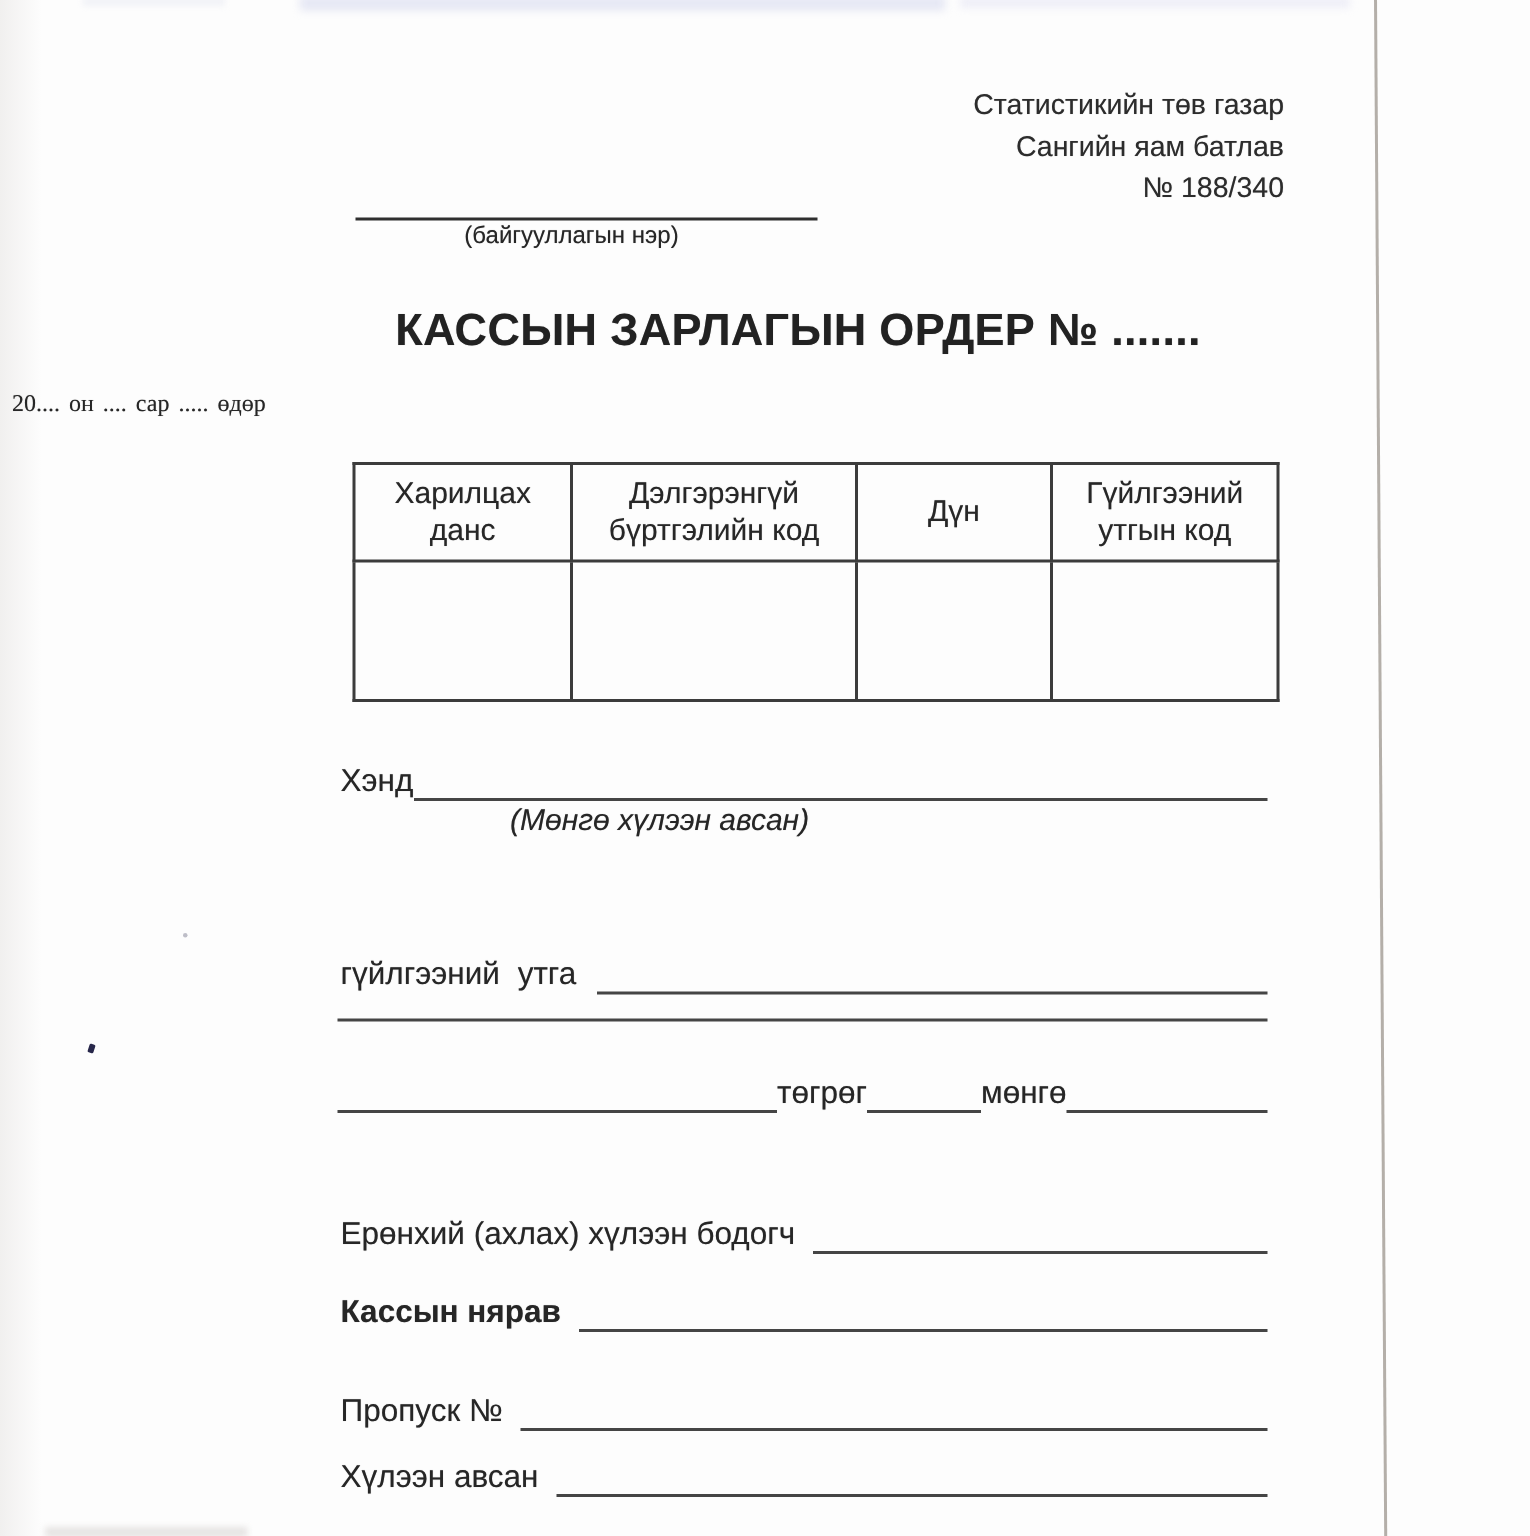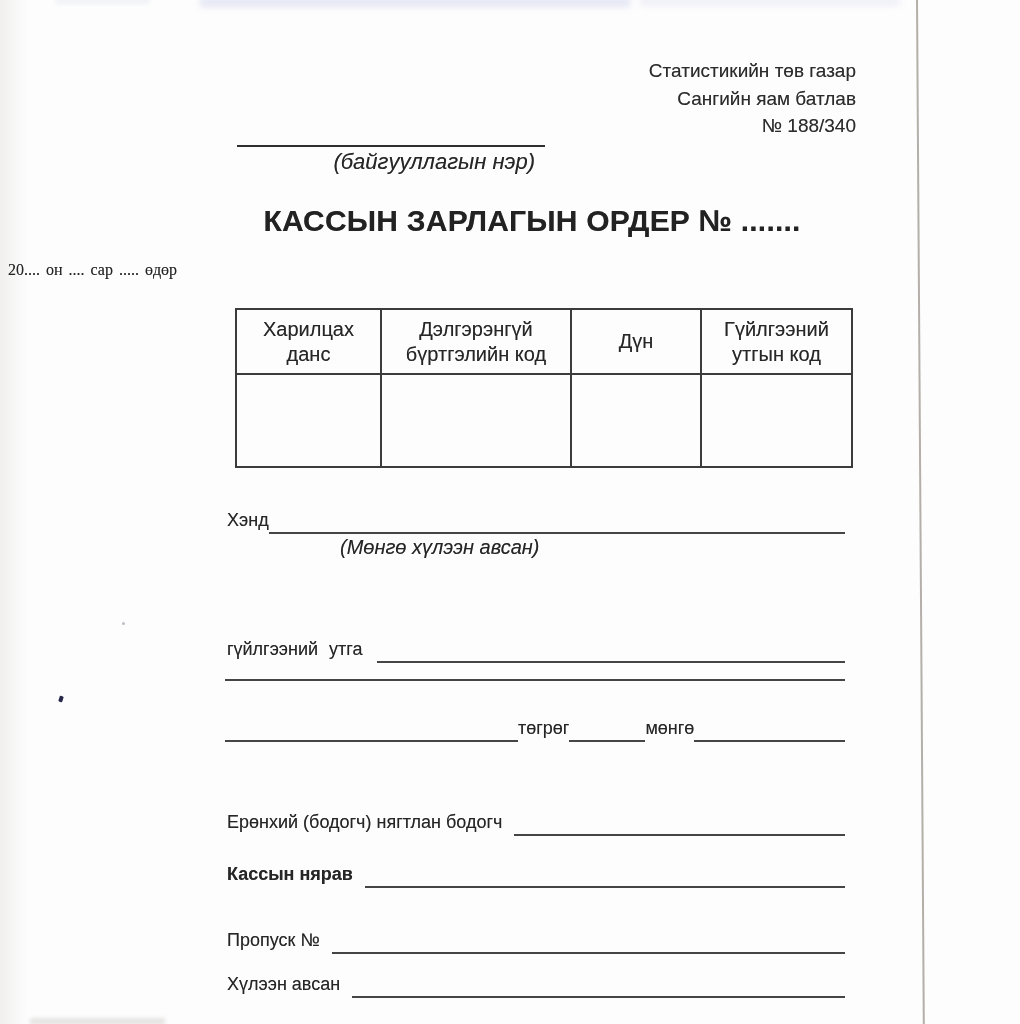--- a/index.html
+++ b/index.html
@@ -46,21 +46,21 @@
     text-align: right; font-size: 19px; line-height: 27.5px; color:#2c2c2c;
   }
 
   
   .org-underline {
     position: absolute; left: 237px; top: 124px; width: 308px; height: 21px;
     border-bottom: 2px solid #2f2f2f;
   }
   .org-caption {
     position: absolute; left: 227px; top: 149px; width: 308px;
-    text-align: right; font-style: italic; font-size: 22px;
+    text-align: center; font-size: 16px;
   }
 
   
   .form-title {
     position: absolute; left: 32px; top: 204px; width: 1000px;
     text-align: center; font-weight: bold; font-size: 30px;
     letter-spacing: 0.2px; color:#222;
   }
   .date-row {
     position: absolute; left: 8px; top: 261px; width: 1000px;
@@ -76,21 +76,21 @@
   .grid th {
     height: 63px; font-weight: 400; font-size: 20px; line-height: 25px;
     text-align: center; vertical-align: middle; padding: 0 8px; color:#272727;
   }
   .grid td { height: 89px; }
 
   
   .fieldrow {
     position: absolute; display: flex; align-items: flex-end; height: 30px;
   }
-  .lbl { font-size: 18px; line-height: 27px; white-space: nowrap; }
+  .lbl { font-size: 21px; line-height: 27px; white-space: nowrap; }
   .fill { flex: 1 1 auto; border-bottom: 2px solid #454545; height: 27px; }
   .seg  { border-bottom: 2px solid #454545; height: 27px; }
 
   .row-recipient { left: 227px; top: 504px; width: 618px; }
   .caption-recipient {
     position: absolute; left: 340px; top: 536px; width: 402px;
     text-align: left; font-style: italic; font-size: 20px;
   }
   .row-utga { left: 227px; top: 593px; width: 618px; margin-top: 40px; }
   .row-utga .lbl { word-spacing: 6px; margin-right: 14px; }
@@ -176,21 +176,21 @@
 
   <div class="fieldrow row-togrog">
     <span class="seg seg-1"></span>
     <span class="lbl">төгрөг</span>
     <span class="seg seg-2"></span>
     <span class="lbl">мөнгө</span>
     <span class="seg seg-3"></span>
   </div>
 
   <div class="fieldrow row-acct">
-    <span class="lbl gap">Ерөнхий (бодогч) нягтлан бодогч</span>
+    <span class="lbl gap">Ерөнхий (ахлах) хүлээн бодогч</span>
     <span class="fill"></span>
   </div>
   <div class="fieldrow row-cashier">
     <span class="lbl gap">Кассын нярав</span>
     <span class="fill"></span>
   </div>
   <div class="fieldrow row-pass">
     <span class="lbl gap">Пропуск №</span>
     <span class="fill"></span>
   </div>

